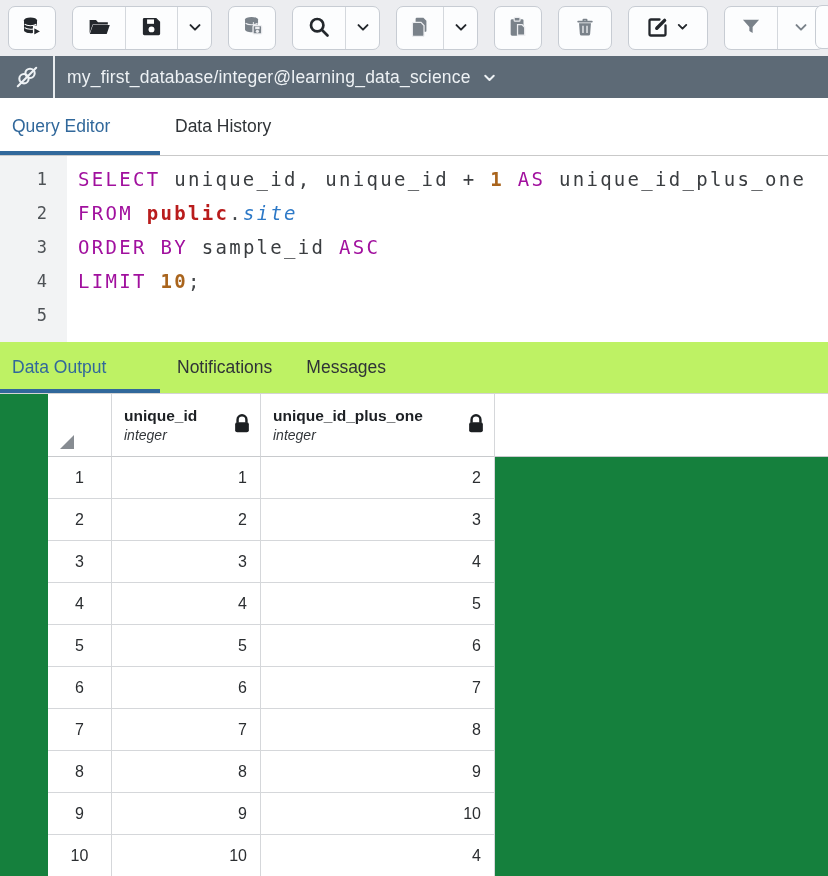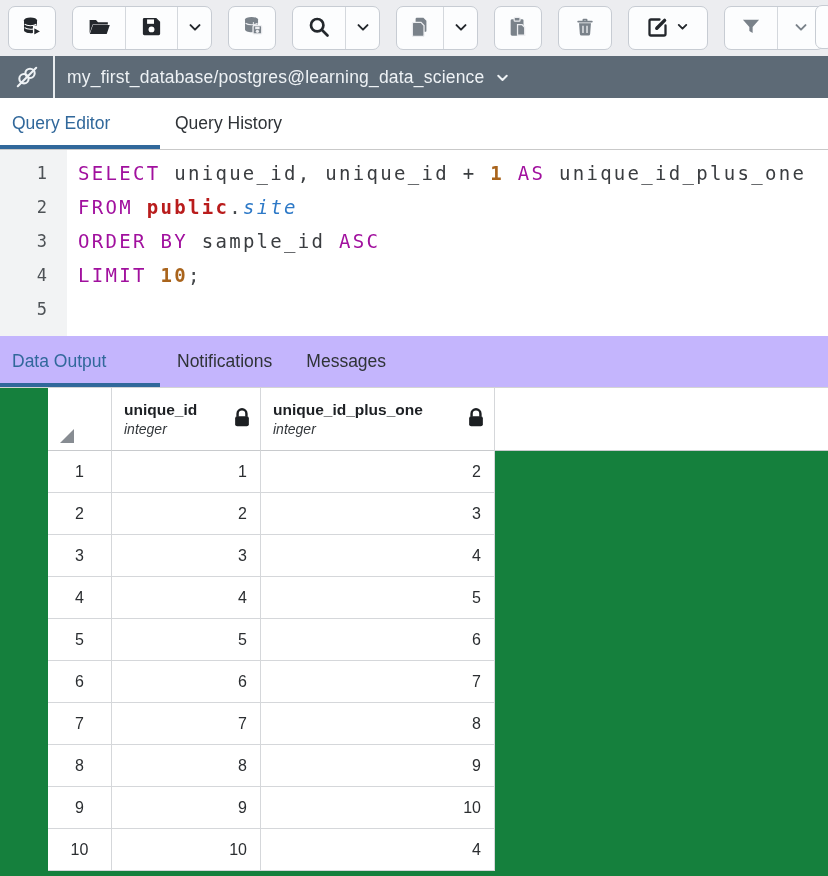--- a/index.html
+++ b/index.html
@@ -22,21 +22,21 @@
 
   
   .connbar { height:42px; background:#5d6a76; display:flex; align-items:center;
              color:#eef2f5; }
   .conn-icon-cell { width:55px; height:100%; display:flex; align-items:center;
                     justify-content:center; border-right:2px solid #e8ecef; flex:none; }
   .conn-label { font-size:17.5px; margin-left:12px; letter-spacing:.2px; }
   .conn-caret { margin-left:10px; display:flex; align-items:center; }
 
   
-  .edit-tabs { height:52px; display:flex; align-items:stretch; background:#fff;
+  .edit-tabs { height:58px; display:flex; align-items:stretch; background:#fff;
                border-bottom:1px solid #c9c9c9; }
   .etab { display:flex; align-items:center; font-size:17.5px; color:#2f3337;
           cursor:pointer; padding:0 15px; }
   .etab.first { padding:0 12px; min-width:160px; }
   .etab.active { color:#31689b; box-shadow: inset 0 -4px 0 #31689b; }
 
   
   .editor { display:flex; height:186px; background:#fff;
             font-family:"DejaVu Sans Mono", monospace; }
   .gutter { width:67px; flex:none; background:#f2f3f4; color:#4e5256; text-align:right;
@@ -44,21 +44,21 @@
   .code   { flex:1; padding:6px 0 0 11px; font-size:19px; line-height:34px;
             letter-spacing:2.3px; color:#3a3d40; white-space:pre; overflow:hidden; }
   .code-line { height:34px; }
   .tok-kw     { color:#a1109e; font-weight:normal; }
   .tok-schema { color:#b91c1c; font-weight:bold; }
   .tok-ident  { color:#2d79c7;font-style:italic; }
   .tok-num    { color:#a9641c; font-weight:bold; }
   .tok-pun    { color:#45484b; }
 
   
-  .out-tabs { height:52px; display:flex; align-items:stretch; background:#c4b5fd;
+  .out-tabs { height:52px; display:flex; align-items:stretch; background:#bef264;
               border-bottom:1px solid #d4d4d4; }
   .otab { display:flex; align-items:center; font-size:17.5px; color:#2f3337;
           cursor:pointer; padding:0 17px; }
   .otab.first { padding:0 12px; min-width:160px; }
   .otab.active { color:#31689b; box-shadow: inset 0 -4px 0 #31689b; }
 
   
   .grid-area { height:493px; background:#15803d;padding-left:48px; }
   .grid-header { display:flex; height:63px; }
   .gh-cell { background:#fff; border-right:1px solid #d5d7da; border-bottom:1px solid #c8cacd;
@@ -241,31 +241,31 @@
 </div>
 
 <div class="connbar">
   <div class="conn-icon-cell">
     <svg width="26" height="26" viewBox="0 0 24 24" fill="none" stroke="#eef2f5" stroke-width="1.9" stroke-linecap="round">
       <circle cx="9.2" cy="13.6" r="4.3"></circle>
       <circle cx="14.8" cy="8.6" r="4.3"></circle>
       <line x1="3.5" y1="20.5" x2="20.5" y2="3.5"></line>
     </svg>
   </div>
-  <div class="conn-label">my_first_database/postgres@learning_data_science</div>
+  <div class="conn-label">my_first_database/integer@learning_data_science</div>
   <div class="conn-caret">
     <svg width="17" height="17" viewBox="0 0 24 24" fill="none" stroke="#eef2f5" stroke-width="2.8" stroke-linecap="round" stroke-linejoin="round">
         <polyline points="6,9.5 12,15.5 18,9.5"></polyline>
       </svg>
   </div>
 </div>
 
 <div class="edit-tabs">
   <div class="etab first active">Query Editor</div>
-  <div class="etab">Query History</div>
+  <div class="etab">Data History</div>
 </div>
 
 <div class="editor">
   <div class="gutter" id="gutter">
       <div>1</div>
       <div>2</div>
       <div>3</div>
       <div>4</div>
       <div>5</div>
     </div>

